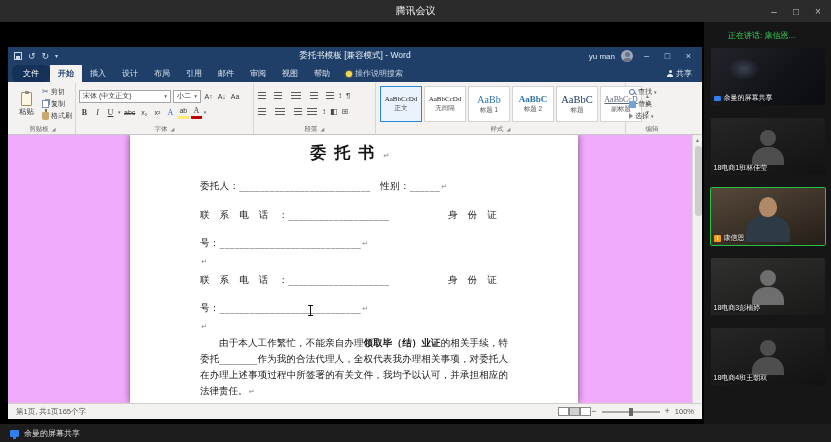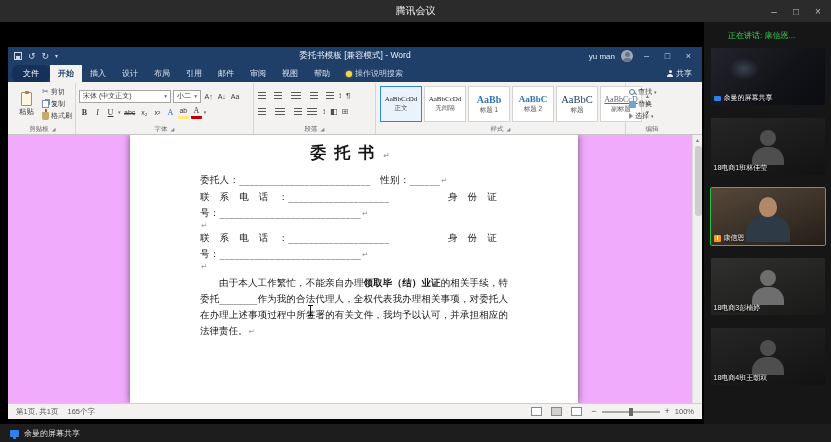--- a/index.html
+++ b/index.html
@@ -86,54 +86,54 @@
   .pic.left { background-size:8px 9px; background-position:left 1px; }
   .pic.right { background-size:8px 9px; background-position:right 1px; }
   .pchar { font-size:8px; color:#4a4a48; line-height:1; }
   .pbtn { height:13px; display:flex; align-items:center; justify-content:center; padding:0 1px; }
 
   
   .gallery { display:flex; align-items:center; gap:2px; padding:2px 1px; }
   .style-card { width:42px; height:36px; background:#fff; border:1px solid #d6d4d2; display:flex; flex-direction:column; align-items:center; justify-content:center; gap:1px; overflow:hidden; }
   .style-card.selected { border:1px solid #2b88d8; background:#eaf3fb; }
   .s-sample { font-size:7px; color:#222; font-family:"Liberation Serif","DejaVu Serif",serif; white-space:nowrap; }
-  .s-sample.h1 { font-size:10px; font-weight:bold; color:#2e74b5; }
+  .s-sample.h1 { font-size:10px; font-weight:normal; color:#2e74b5; }
   .s-sample.h2 { font-size:9px; font-weight:bold; color:#2e74b5; }
   .s-sample.ttl { font-size:10.5px; color:#1f3763; }
   .s-sample.sub { font-size:8px; color:#5a6a7a;text-decoration:underline; }
   .s-name { font-size:6.5px; color:#555; white-space:nowrap; }
   .gal-scroll { display:flex; flex-direction:column; justify-content:center; gap:2px; padding:0 2px; }
   .gal-scroll span { font-size:5px; color:#777; text-align:center; }
 
   
   .edit-col { display:flex; flex-direction:column; justify-content:center; gap:2px; }
   .ic-mag { width:7px; height:7px; position:relative; }
   .ic-mag::before { content:""; position:absolute; left:0; top:0; width:4px; height:4px; border:1px solid #4a6fa5; border-radius:50%; }
   .ic-mag::after { content:""; position:absolute; left:4.5px; top:4.5px; width:3px; height:1px; background:#4a6fa5; transform:rotate(45deg); }
   .ic-replace { width:7px; height:7px; background:#6ea4d8; border-radius:1px; }
   .ic-select { width:0; height:0; border-left:4px solid #8a8886; border-top:3px solid transparent; border-bottom:3px solid transparent; }
 
   
   .doc-area { position:relative; height:268px; background:#f0abfc; overflow:hidden; }
   .page { position:absolute; left:122px; top:0; width:448px; height:268px; background:#fff; box-shadow:0 0 7px rgba(0,0,0,.55); overflow:hidden; }
   .page-inner { padding:6px 70px 0; font-family:"DejaVu Serif","Liberation Serif",serif; color:#151515; }
   .doc-title { text-align:center; font-size:16px; font-weight:bold; letter-spacing:8px; margin:2px 0 8px; white-space:nowrap; }
-  .field-line { font-size:9.5px; line-height:16px; white-space:nowrap; letter-spacing:.3px; }
+  .field-line { font-size:9.5px; line-height:28px; white-space:nowrap; letter-spacing:.3px; }
   .mark { color:#9a9a9a; font-size:7.5px; font-family:"DejaVu Sans",sans-serif; margin-left:1px; }
   .blank-line { line-height:8px; font-size:8px; }
   .doc-para { font-size:9.5px; line-height:16px; text-align:justify; text-indent:2em; margin-top:4px; }
   .caret-ibeam { position:absolute; left:180px; top:170px; width:1px; height:11px; background:#111; }
   .caret-ibeam::before,.caret-ibeam::after { content:""; position:absolute; left:-2px; width:5px; height:1px; background:#111; }
   .caret-ibeam::after { bottom:0; }
   .vscroll { position:absolute; right:0; top:0; bottom:0; width:10px; background:#f0f0f0; border-left:1px solid #dcdcdc; }
   .vs-arrow { height:10px; display:flex; align-items:center; justify-content:center; font-size:5px; color:#777; }
   .vs-thumb { position:absolute; left:1.5px; top:11px; width:7px; height:70px; background:#cdcdcd; border-radius:3px; }
 
   
-  .statusbar { height:16px; background:#f3f2f1; border-top:1px solid #d0cecb; display:flex; align-items:center; padding:0 8px; gap:9px; font-size:7.5px; color:#555; }
+  .statusbar { height:16px; background:#f3f2f1; border-top:1px solid #d0cecb; display:flex; align-items:center; padding:0 8px; gap:0; font-size:7.5px; color:#555; }
   .sb-spacer { flex:1; }
   .view-ic { width:11px; height:9px; border:1px solid #8a8886; background:#fff; }
   .view-ic.active { background:#d0d0d0; }
   .zoom-wrap { display:flex; align-items:center; gap:5px; }
   .zoom-track { position:relative; width:58px; height:2px; background:#a9a7a4; }
   .zoom-thumb { position:absolute; left:27px; top:-3px; width:4px; height:8px; background:#6a6864; }
   .zoom-sign { font-size:9px; color:#555; line-height:1; }
 
   
   .sidebar { position:absolute; left:703px; top:22px; width:128px; height:402px; background:#161616; border-left:1px solid #000; overflow:hidden; }

